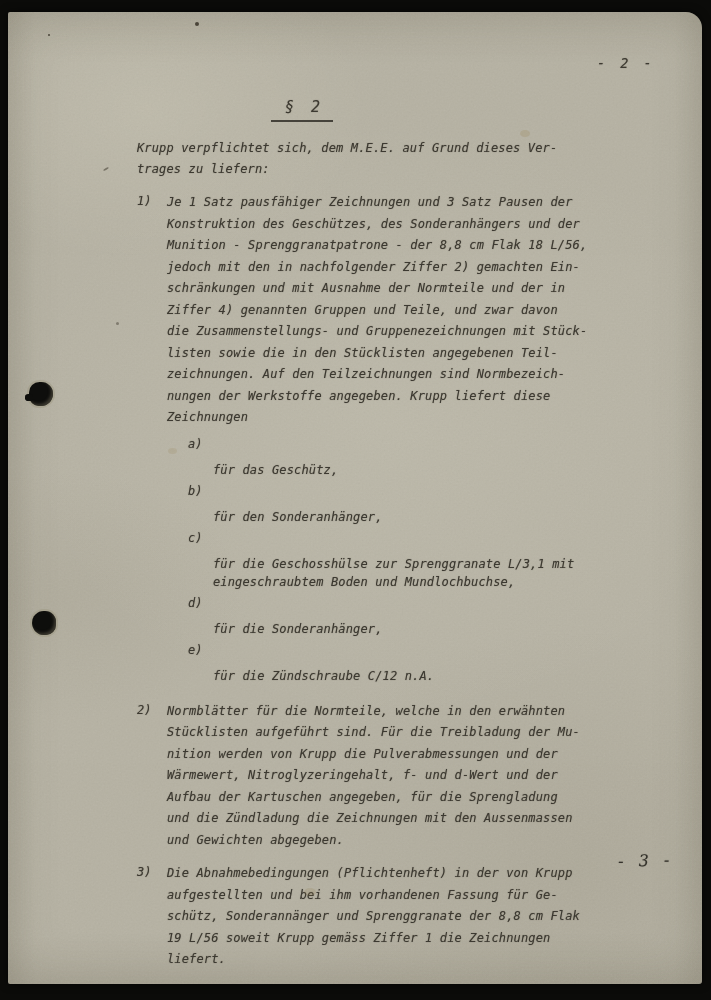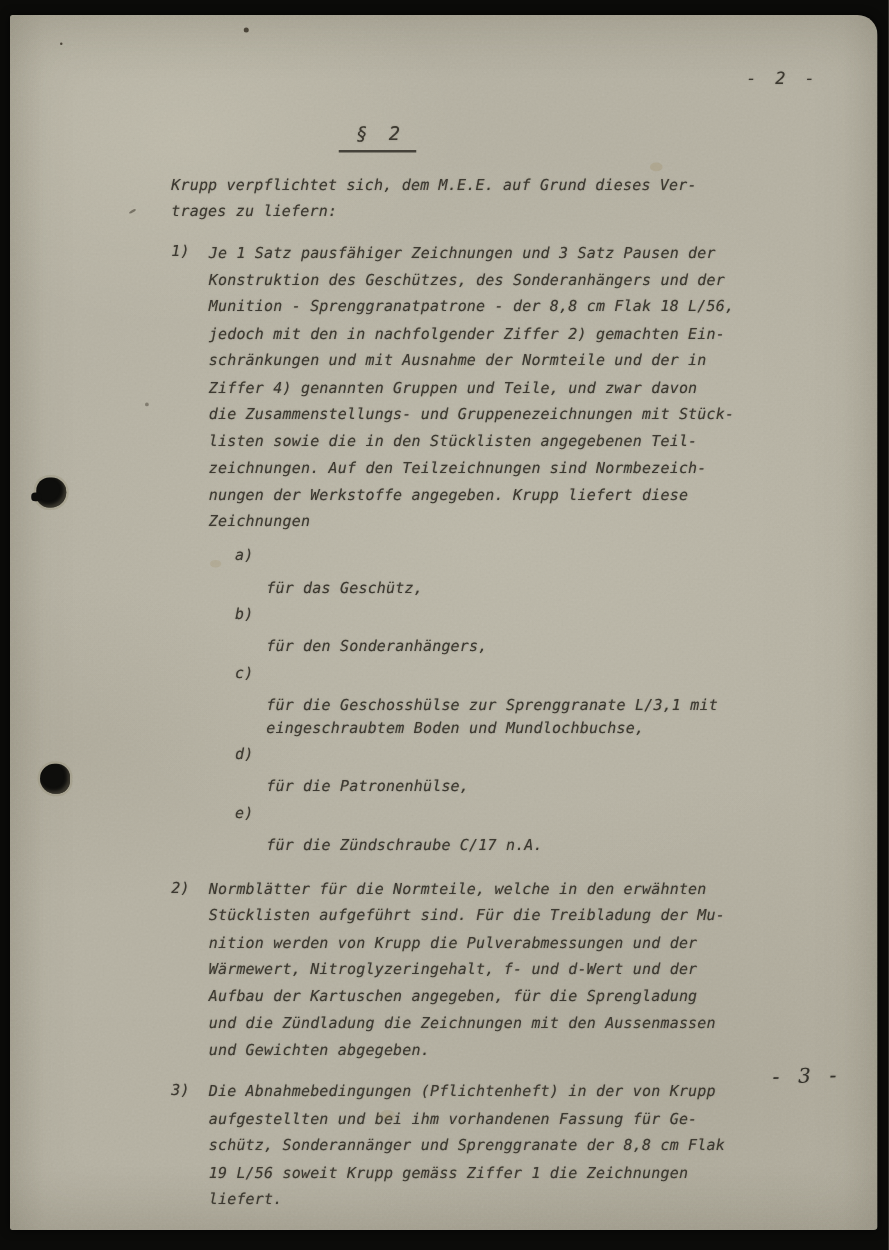--- a/index.html
+++ b/index.html
@@ -126,34 +126,34 @@
 zeichnungen. Auf den Teilzeichnungen sind Normbezeich-
 nungen der Werkstoffe angegeben. Krupp liefert diese
 Zeichnungen</span>
         <div class="sublist">
           <div class="subitem">
             <span class="tw letter">a)</span>
             <span class="tw subtext">für das Geschütz,</span>
           </div>
           <div class="subitem">
             <span class="tw letter">b)</span>
-            <span class="tw subtext">für den Sonderanhängers,</span>
+            <span class="tw subtext">für den Sonderanhänger,</span>
           </div>
           <div class="subitem">
             <span class="tw letter">c)</span>
             <span class="tw subtext">für die Geschosshülse zur Sprenggranate L/3,1 mit
 eingeschraubtem Boden und Mundlochbuchse,</span>
           </div>
           <div class="subitem">
             <span class="tw letter">d)</span>
-            <span class="tw subtext">für die Patronenhülse,</span>
+            <span class="tw subtext">für die Sonderanhänger,</span>
           </div>
           <div class="subitem">
             <span class="tw letter">e)</span>
-            <span class="tw subtext">für die Zündschraube C/17 n.A.</span>
+            <span class="tw subtext">für die Zündschraube C/12 n.A.</span>
           </div>
         </div>
       </div>
     </div>
 
     <div class="item">
       <span class="tw num">2)</span>
       <div class="body">
         <span class="tw">Normblätter für die Normteile, welche in den erwähnten
 Stücklisten aufgeführt sind. Für die Treibladung der Mu-

